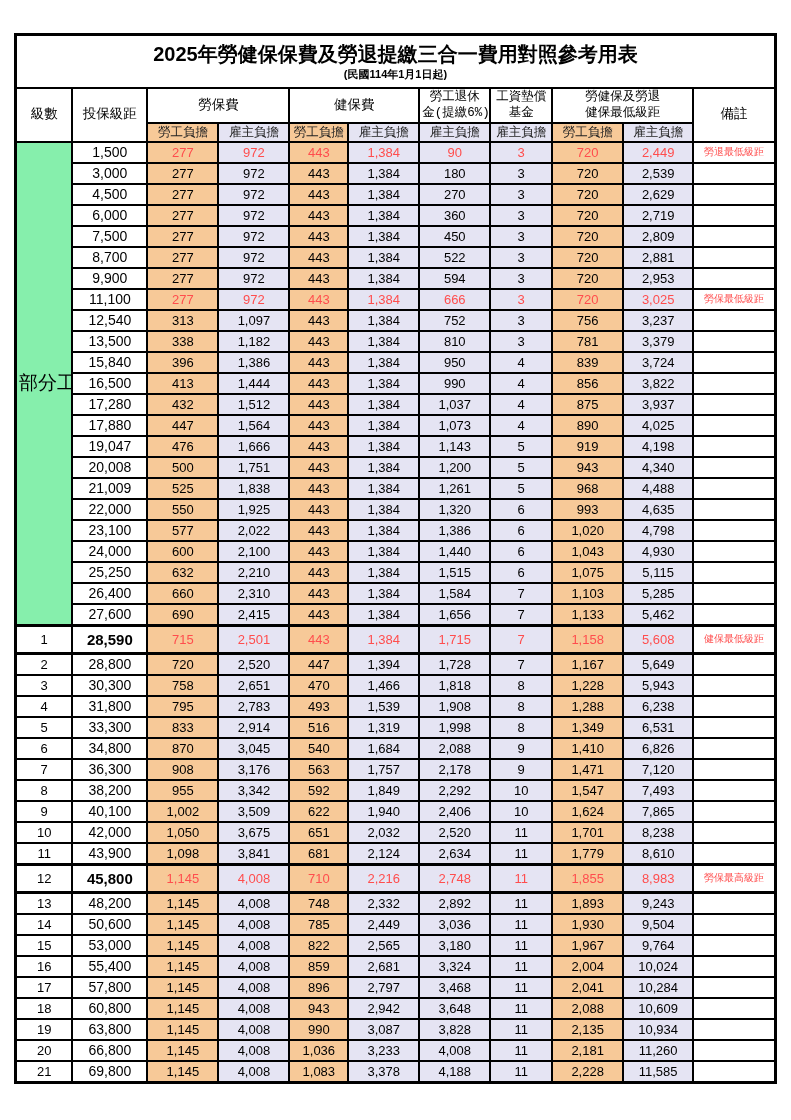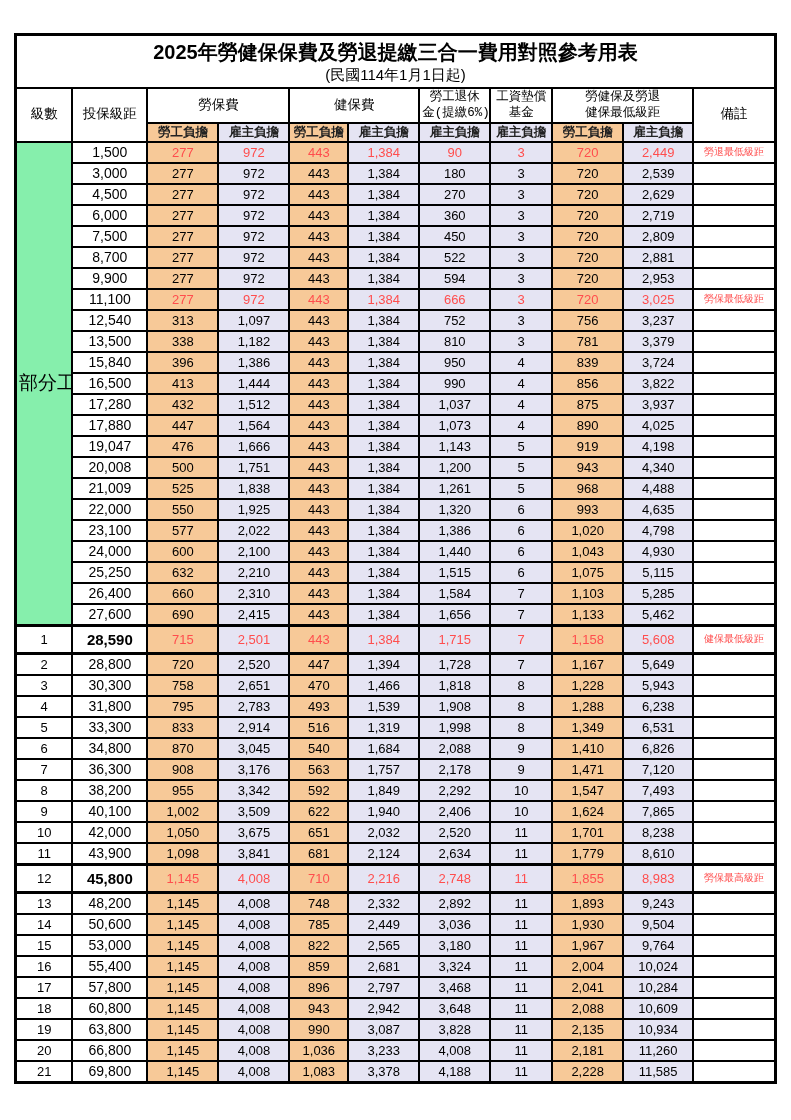--- a/index.html
+++ b/index.html
@@ -12,24 +12,24 @@
   table{
     border-collapse:collapse;width:100%;table-layout:fixed;
     border:3px solid #000;
   }
   th,td{
     border:2px solid #000;padding:0 2px;text-align:center;vertical-align:middle;
     overflow:hidden;white-space:nowrap;
   }
   .title-cell{height:51px;background:#fff;}
   .title{font-size:20px;font-weight:bold;line-height:1.35;}
-  .subtitle{font-size:15px;font-weight:normal;line-height:1.2;}
+  .subtitle{font-size:11px;font-weight:bold;line-height:1.2;}
   tr.h1 th{height:31px;font-size:13.5px;font-weight:normal;line-height:1.25;}
   tr.h1 th .l{display:block;font-size:12.5px;line-height:1.3;font-family:Liberation Mono, monospace;}
-  tr.h2 th{height:15px;font-size:12.5px;font-weight:bold;color:#222;}
+  tr.h2 th{height:15px;font-size:12.5px;font-weight:normal;color:#222;}
   tbody td{height:19px;font-size:13px;}
   tbody td.level{font-size:13px;background:#fff;}
   tbody td.salary{font-size:14px;background:#fff;}
   tbody td.salary.bold{font-weight:bold;font-size:15px;}
   tbody td.part-time{font-size:19px;background:#86efac;}
   tbody td.remark{font-size:10px;color:var(--red);padding:0 1px;}
   tbody tr.red td.val, tbody tr.red td.salary.redsal{color:var(--red);}
   tbody tr.tall td{height:25px;border-top-width:3px;border-bottom-width:3px;}
   .w{background:var(--worker-bg);}
   .e{background:var(--employer-bg);}

